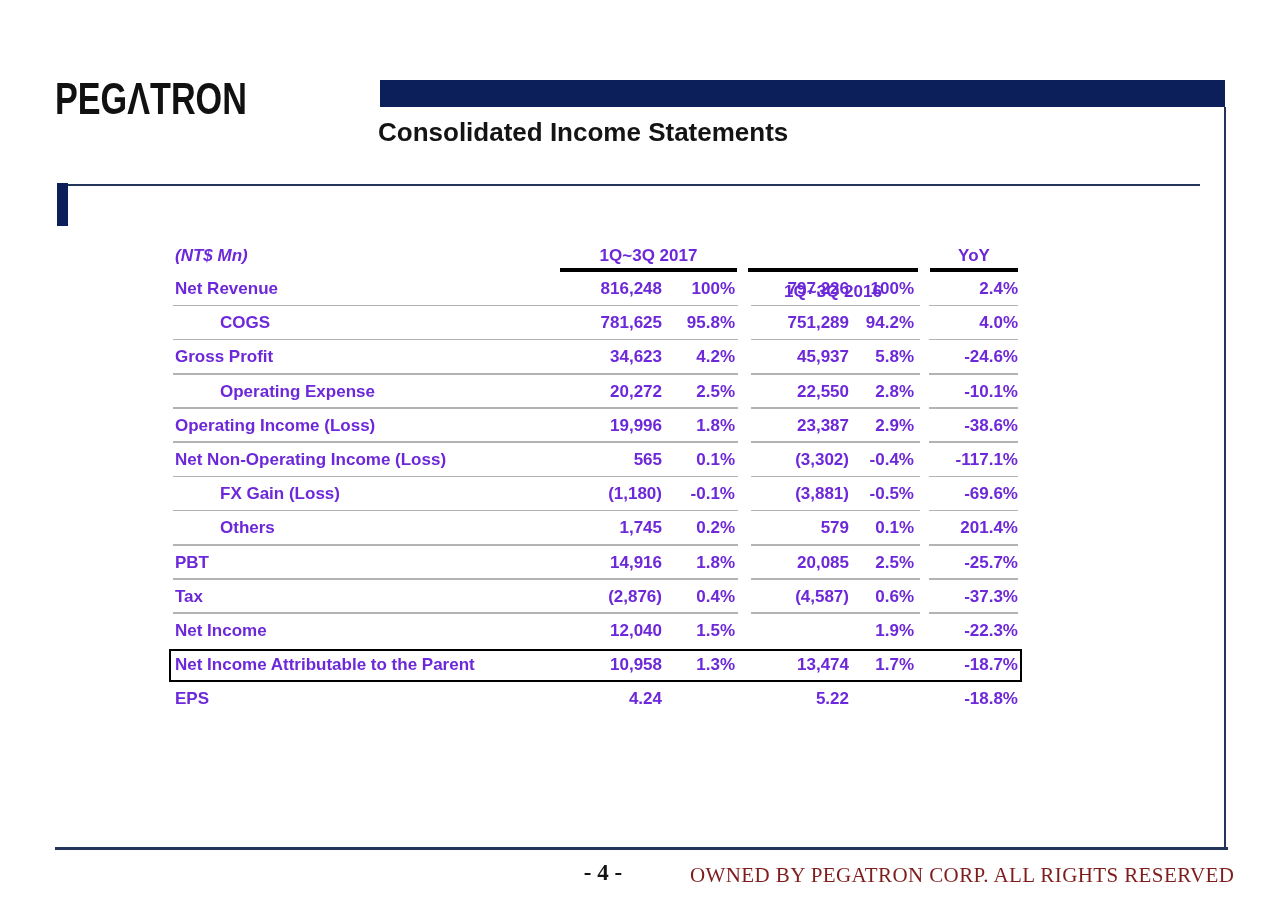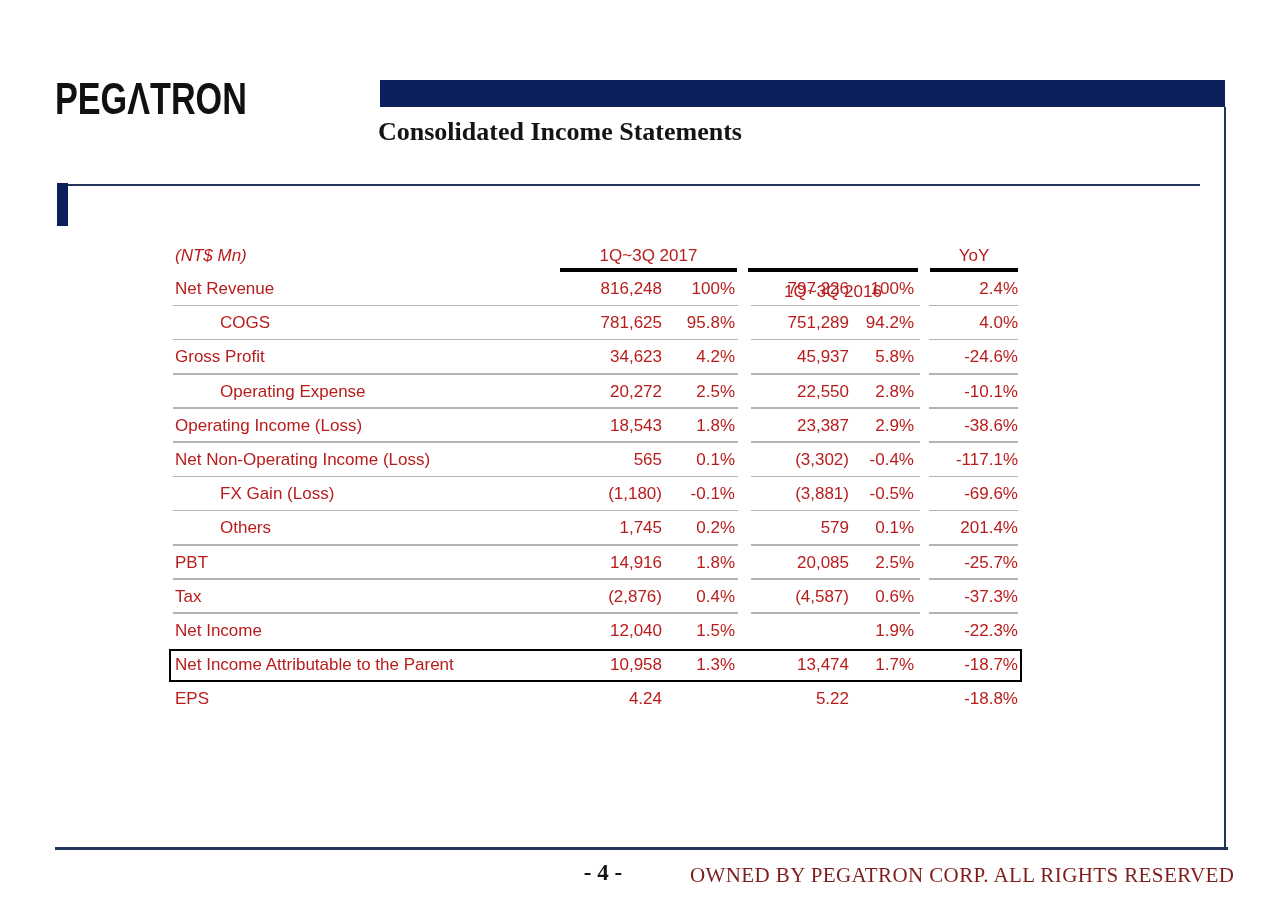--- a/index.html
+++ b/index.html
@@ -22,35 +22,35 @@
     line-height: 1;
   }
 
   
   .title-bar {
     position: absolute; left: 380px; top: 80px;
     width: 845px; height: 27px; background: #0d1f5a;
   }
   .slide-title {
     position: absolute; left: 378px; top: 117px;
-    font-family: Liberation Serif, serif;
+    font-family: Liberation Sans, sans-serif;
     font-weight: bold; font-size: 26px; color: #141414;
     white-space: nowrap;
   }
 
   
   .accent-bar { position: absolute; left: 57px; top: 183px; width: 11px; height: 43px; background: #0d1f5a; }
   .top-rule   { position: absolute; left: 68px; top: 184px; width: 1132px; height: 2px; background: #24355c; }
   .right-rule { position: absolute; left: 1224px; top: 107px; width: 2px; height: 742px; background: #24355c; }
   .bottom-rule{ position: absolute; left: 55px; top: 847px; width: 1173px; height: 3px; background: #24355c; }
 
   
   .table {
     position: absolute; left: 173px; top: 242px; width: 845px;
-    font-weight: normal; color: #b91c1c; font-size: 17px;
+    font-weight: bold; color: #6d28d9; font-size: 17px;
   }
   .hrow { position: relative; height: 30px; line-height: 28px; }
   .row  { position: relative; height: 34.2px; line-height: 34.2px; white-space: nowrap; }
   .cell { position: absolute; top: 0; bottom: 0; }
   .lbl  { left: 2px; }
   .lbl.ind { left: 47px; }
   .num  { width: 200px; text-align: right; }
   .v17  { right: 356px; }
   .p17  { right: 283px; }
   .v16  { right: 169px; }
@@ -160,21 +160,21 @@
       <div class="cell num v16">22,550</div>
       <div class="cell num p16">2.8%</div>
       <div class="cell num yoy">-10.1%</div>
       <div class="sep sepA"></div>
         <div class="sep sepB"></div>
         <div class="sep sepC"></div>
     </div>
 
     <div class="row">
       <div class="cell lbl">Operating Income (Loss)</div>
-      <div class="cell num v17">18,543</div>
+      <div class="cell num v17">19,996</div>
       <div class="cell num p17">1.8%</div>
       <div class="cell num v16">23,387</div>
       <div class="cell num p16">2.9%</div>
       <div class="cell num yoy">-38.6%</div>
       <div class="sep sepA"></div>
         <div class="sep sepB"></div>
         <div class="sep sepC"></div>
     </div>
 
     <div class="row">

